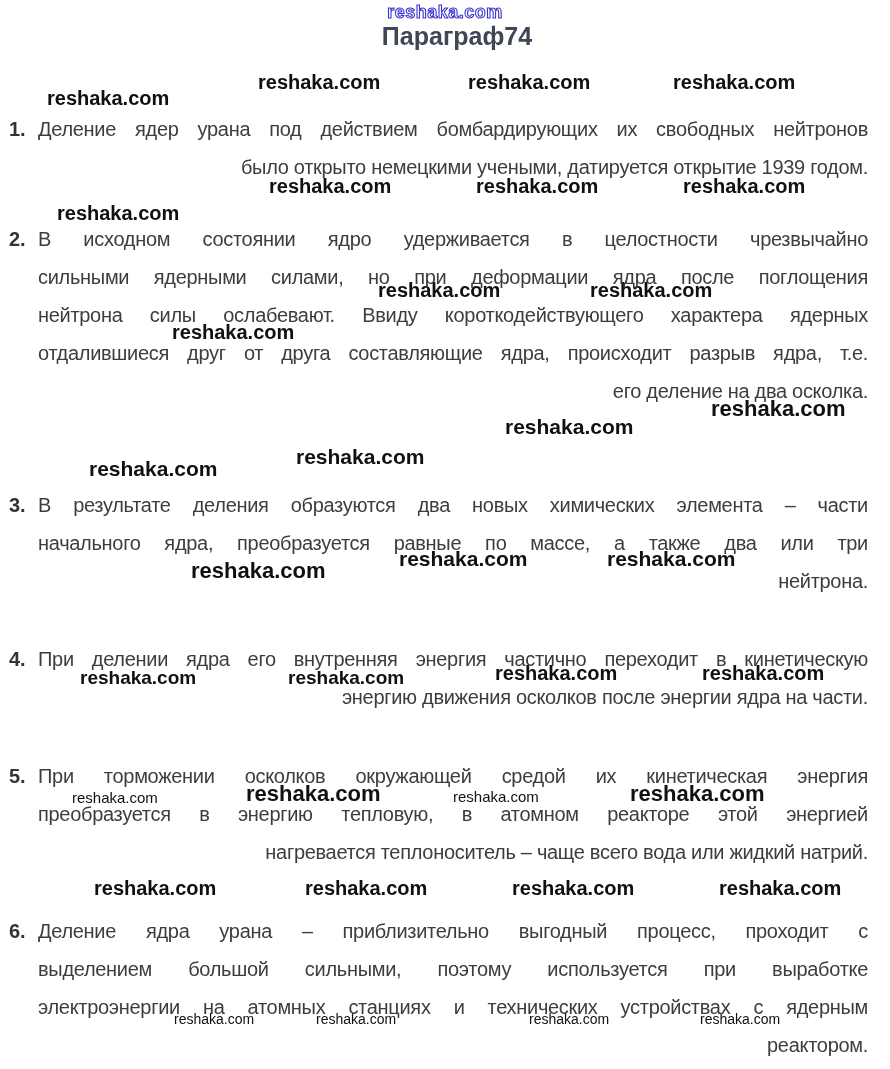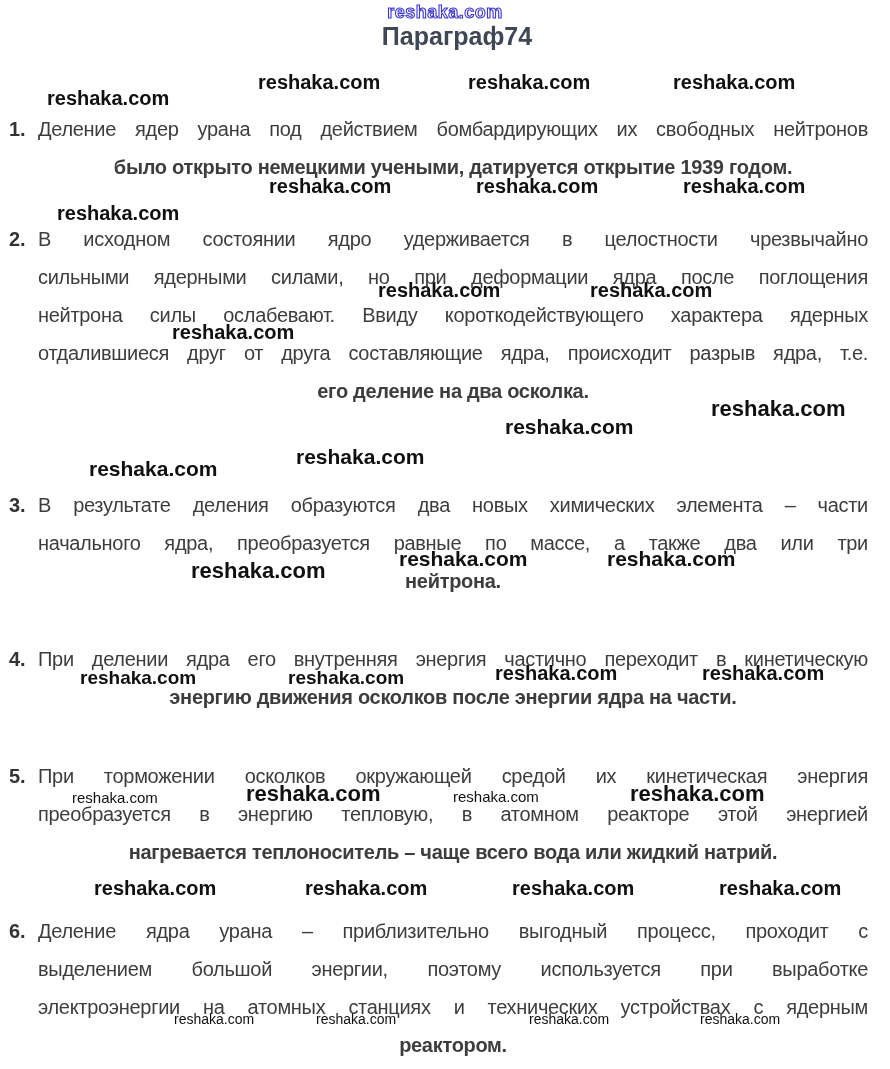--- a/index.html
+++ b/index.html
@@ -49,21 +49,21 @@
     color:#333333;
   }
   .lines{margin-left:38px;width:830px;}
   .line{
     font-size:20px;line-height:38px;height:38px;
     color:var(--body-color);
     letter-spacing:-0.3px;
     overflow:visible;
   }
   .line.just{text-align:justify;text-align-last:justify;}
-  .line.left{text-align:center;font-weight:bold;}
+  .line.left{text-align:right;}
 </style>
 </head>
 <body>
 
 <div class="page">
   <div class="site-wm-outline">reshaka.com</div>
 
   <h1 class="title">Параграф74</h1>
 
   <div id="watermark-layer">
@@ -141,19 +141,19 @@
         <div class="lines">
           <div class="line just">При торможении осколков окружающей средой их кинетическая энергия</div>
           <div class="line just">преобразуется в энергию тепловую, в атомном реакторе этой энергией</div>
           <div class="line left">нагревается теплоноситель – чаще всего вода или жидкий натрий.</div>
         </div>
       </div>
       <div class="item" style="top: 912px;">
         <span class="num">6.</span>
         <div class="lines">
           <div class="line just">Деление ядра урана – приблизительно выгодный процесс, проходит с</div>
-          <div class="line just">выделением большой энергии, поэтому используется при выработке</div>
+          <div class="line just">выделением большой сильными, поэтому используется при выработке</div>
           <div class="line just">электроэнергии на атомных станциях и технических устройствах с ядерным</div>
           <div class="line left">реактором.</div>
         </div>
       </div>
     </div>
 </div>
 
 </body></html>

